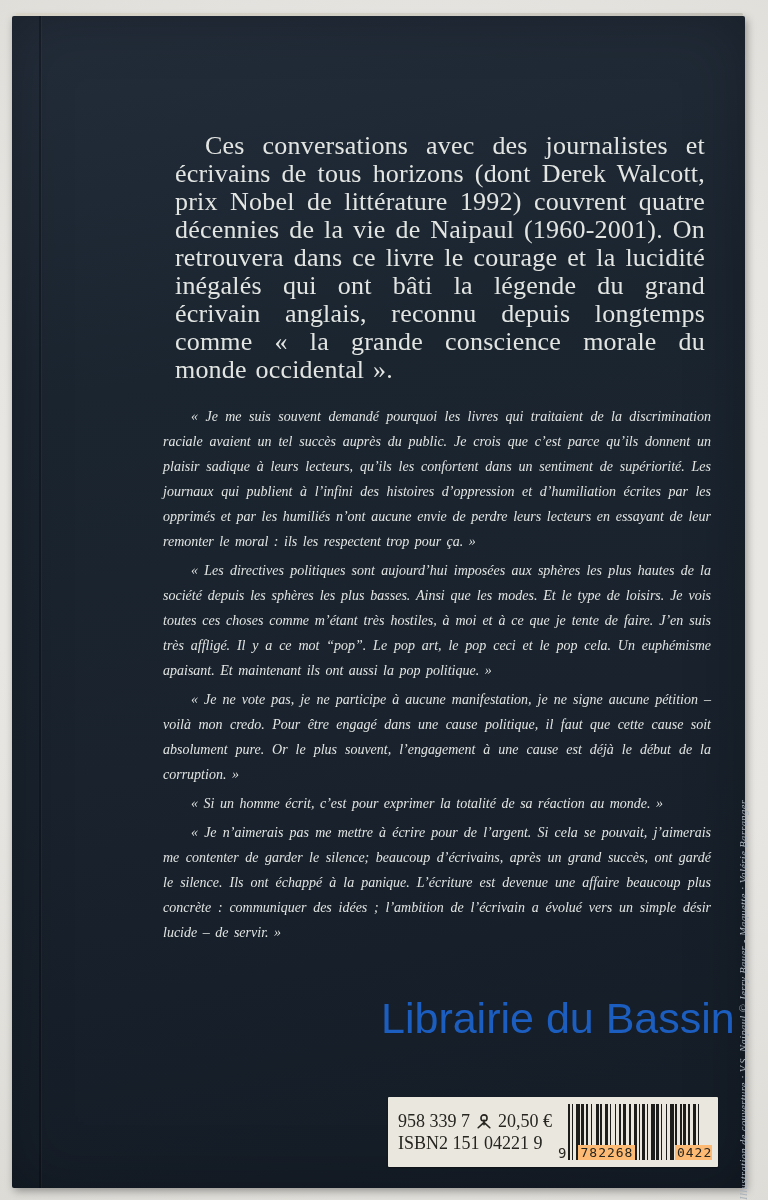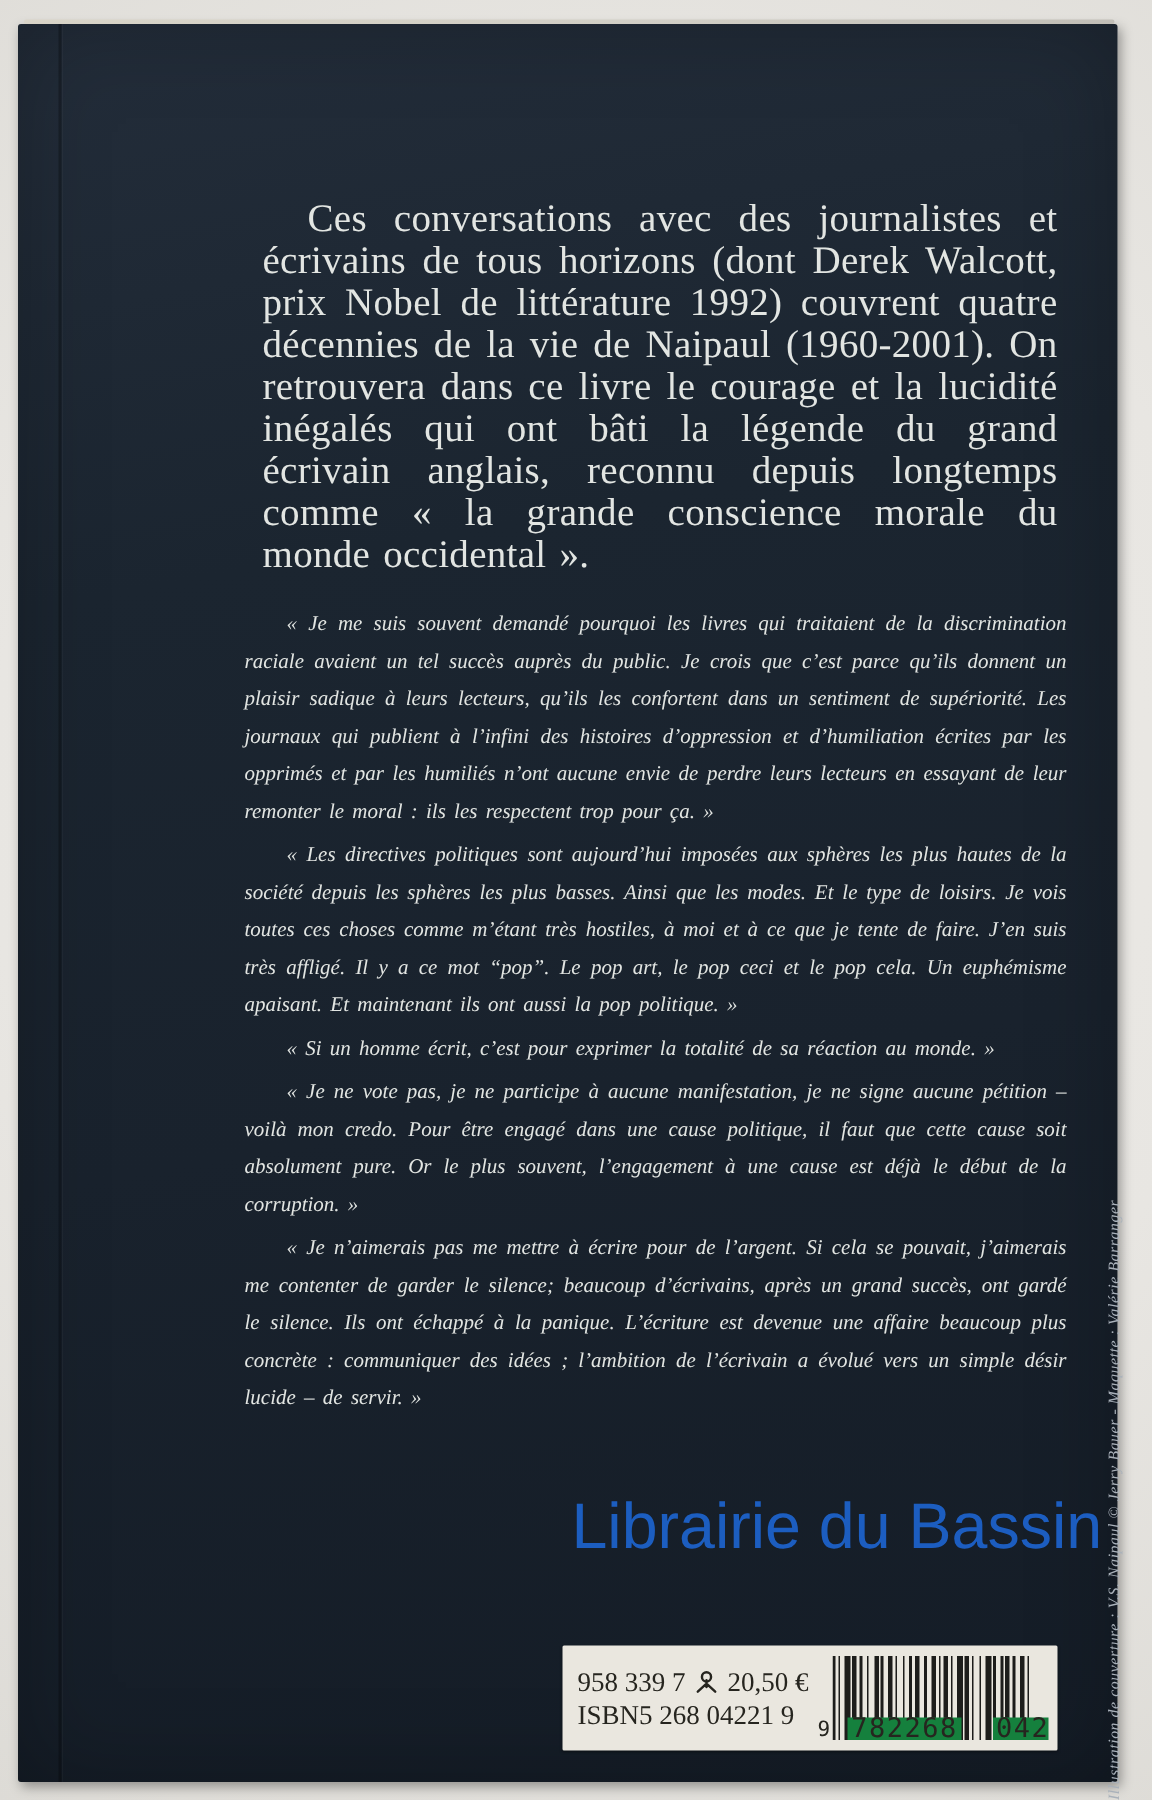--- a/index.html
+++ b/index.html
@@ -42,21 +42,21 @@
     text-align:justify;text-indent:30px;letter-spacing:.2px;
     word-spacing:2px;color:#e2e5e2;
   }
   .quotes{margin:20px 0 0 0;}
   .quotes p{
     margin:0 0 4px 0;font-style:italic;font-size:14px;line-height:25px;
     text-align:justify;text-indent:28px;word-spacing:2px;color:#e2e5e2;
   }
   
   .barcode-label{
-    position:absolute;left:363px;top:1081px;width:330px;height:70px;
+    position:absolute;left:376px;top:1081px;width:330px;height:70px;
     background:#eae7df;border-radius:1px;box-shadow:0 1px 2px rgba(0,0,0,.4);
     display:flex;align-items:center;box-sizing:border-box;padding:4px 6px 4px 10px;
     color:#26251f;
   }
   .label-left{display:flex;flex-direction:column;justify-content:center;gap:1px;flex:0 0 auto;}
   .price-line{display:flex;align-items:center;font-size:18px;gap:5px;white-space:nowrap;}
   .isbn-line{display:flex;font-size:18px;white-space:nowrap;}
   .emblem{width:18px;height:17px;flex:0 0 auto;}
   .ean{
     position:relative;flex:1 1 auto;height:56px;margin-left:6px;
@@ -64,21 +64,21 @@
   }
   .ean-lead{
     align-self:flex-end;font-family:"DejaVu Sans Mono","Liberation Mono",monospace;
     font-size:14px;line-height:14px;padding-right:2px;
   }
   .bars{position:relative;flex:1 1 auto;height:100%;display:flex;align-items:stretch;overflow:hidden;}
   .bars i{display:block;height:100%;}
   .bars i.bar{background:#1d1d1b;}
   .digit-group{
     position:absolute;bottom:0;font-family:"DejaVu Sans Mono","Liberation Mono",monospace;
-    font-size:18px;line-height:15px;background:#15803d;padding:0 2px;letter-spacing:1px;
+    font-size:13px;line-height:15px;background:#fdba74;padding:0 2px;letter-spacing:1px;
   }
   .dg1{left:7%;}
   .dg2{left:54%;margin-left:29px;}
   
   .watermark{
     position:absolute;left:381px;top:994px;z-index:5;
     font-family:"Liberation Sans","DejaVu Sans",sans-serif;
     font-size:43px;font-weight:400;letter-spacing:0px;white-space:nowrap;
     opacity:.82;
   }
@@ -95,39 +95,39 @@
 <div class="backdrop"></div>
 
 <div class="book">
   <div class="crease"></div>
 
   <div class="content" style="color: rgb(228, 231, 228);">
     <p class="intro">Ces conversations avec des journalistes et écrivains de tous horizons (dont Derek Walcott, prix Nobel de littérature 1992) couvrent quatre décennies de la vie de Naipaul (1960-2001). On retrouvera dans ce livre le courage et la lucidité inégalés qui ont bâti la légende du grand écrivain anglais, reconnu depuis longtemps comme « la grande conscience morale du monde occidental ».</p>
     <div class="quotes">
       <p>« Je me suis souvent demandé pourquoi les livres qui traitaient de la discrimination raciale avaient un tel succès auprès du public. Je crois que c’est parce qu’ils donnent un plaisir sadique à leurs lecteurs, qu’ils les confortent dans un sentiment de supériorité. Les journaux qui publient à l’infini des histoires d’oppression et d’humiliation écrites par les opprimés et par les humiliés n’ont aucune envie de perdre leurs lecteurs en essayant de leur remonter le moral : ils les respectent trop pour ça. »</p>
       <p>« Les directives politiques sont aujourd’hui imposées aux sphères les plus hautes de la société depuis les sphères les plus basses. Ainsi que les modes. Et le type de loisirs. Je vois toutes ces choses comme m’étant très hostiles, à moi et à ce que je tente de faire. J’en suis très affligé. Il y a ce mot “pop”. Le pop art, le pop ceci et le pop cela. Un euphémisme apaisant. Et maintenant ils ont aussi la pop politique. »</p>
+      <p>« Je ne vote pas, je ne participe à aucune manifestation, je ne signe aucune pétition – voilà mon credo. Pour être engagé dans une cause politique, il faut que cette cause soit absolument pure. Or le plus souvent, l’engagement à une cause est déjà le début de la corruption. »</p>
       <p>« Si un homme écrit, c’est pour exprimer la totalité de sa réaction au monde. »</p>
-      <p>« Je ne vote pas, je ne participe à aucune manifestation, je ne signe aucune pétition – voilà mon credo. Pour être engagé dans une cause politique, il faut que cette cause soit absolument pure. Or le plus souvent, l’engagement à une cause est déjà le début de la corruption. »</p>
       <p>« Je n’aimerais pas me mettre à écrire pour de l’argent. Si cela se pouvait, j’aimerais me contenter de garder le silence; beaucoup d’écrivains, après un grand succès, ont gardé le silence. Ils ont échappé à la panique. L’écriture est devenue une affaire beaucoup plus concrète : communiquer des idées ; l’ambition de l’écrivain a évolué vers un simple désir lucide – de servir. »</p>
     </div>
   </div>
 
   <div class="barcode-label">
     <div class="label-left">
       <div class="price-line">
         <span>958 339 7</span>
         <svg class="emblem" viewBox="0 0 20 19">
           <circle cx="10" cy="5.5" r="3.4" fill="none" stroke="#26251f" stroke-width="1.8"></circle>
           <path d="M10 8 L10 13 M10 10.5 L3.5 16.5 M10 10.5 L16.5 16.5" fill="none" stroke="#26251f" stroke-width="1.8" stroke-linecap="round"></path>
         </svg>
         <span>20,50 €</span>
       </div>
       <div class="isbn-line">
         <span>ISBN</span>
-        <span>5 268 04221 9</span>
+        <span>2 151 04221 9</span>
       </div>
     </div>
     <div class="ean">
       <span class="ean-lead">9</span>
       <div class="bars" id="bars">
         <i class="bar" style="width: 1.6px;"></i>
           <i style="width: 1.6px;"></i>
           <i class="bar" style="width: 1.6px;"></i>
           <i style="width: 3.2px;"></i>
           <i class="bar" style="width: 3.2px;"></i>

